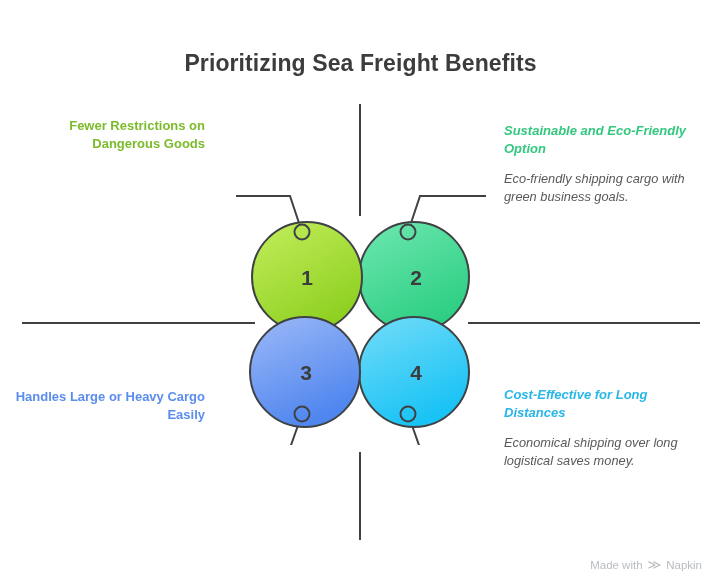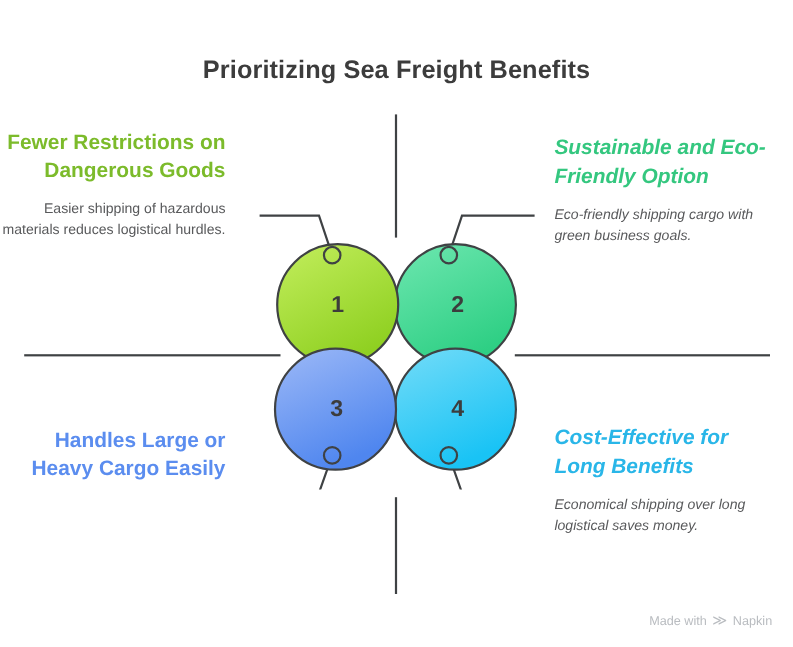--- a/index.html
+++ b/index.html
@@ -48,21 +48,21 @@
   #divider-bottom-vertical { left: 359px; top: 452px;  height: 88px;  }
   #divider-left-horizontal { left: 22px;  top: 322px;  width: 233px; }
   #divider-right-horizontal{ left: 468px; top: 322px;  width: 232px; }
 
   
   .quad {
     position: absolute;
     width: 205px;
   }
   .quad .heading {
-    font-size: 19px;
+    font-size: 13px;
     font-weight: bold;
     line-height: 1.38;
     margin: 0 0 12px 0;
   }
   .quad .body {
     font-size: 12.8px;
     line-height: 1.45;
     color: #58595b;
     margin: 0;
   }
@@ -117,34 +117,33 @@
 
   <div class="page-title">Prioritizing Sea Freight Benefits</div>
 
   <div class="divider vertical" id="divider-top-vertical"></div>
   <div class="divider vertical" id="divider-bottom-vertical"></div>
   <div class="divider horizontal" id="divider-left-horizontal"></div>
   <div class="divider horizontal" id="divider-right-horizontal"></div>
 
   <div class="quad align-right" id="quad-1">
     <p class="heading" style="color:#7cbb2b">Fewer Restrictions on Dangerous Goods</p>
-    <p class="body">Easier shipping of hazardous materials reduces logistical hurdles.</p>
   </div>
 
   <div class="quad align-left" id="quad-2">
     <p class="heading" style="color:#34c77f">Sustainable and Eco-Friendly Option</p>
     <p class="body">Eco-friendly shipping cargo with green business goals.</p>
   </div>
 
   <div class="quad align-right" id="quad-3">
     <p class="heading" style="color:#5b8def">Handles Large or Heavy Cargo Easily</p>
   </div>
 
   <div class="quad align-left" id="quad-4">
-    <p class="heading" style="color:#29b6e8">Cost-Effective for Long Benefits</p>
+    <p class="heading" style="color:#29b6e8">Cost-Effective for Long Distances</p>
     <p class="body">Economical shipping over long logistical saves money.</p>
   </div>
 
   <svg id="venn" width="250" height="260" viewBox="0 0 250 260">
     <defs>
       <linearGradient id="grad1" x1="0" y1="0" x2="0.55" y2="1">
         <stop offset="0%" stop-color="#c3ee5d"></stop>
         <stop offset="100%" stop-color="#8fd021"></stop>
       </linearGradient>
       <linearGradient id="grad2" x1="0" y1="0" x2="0.5" y2="1">

